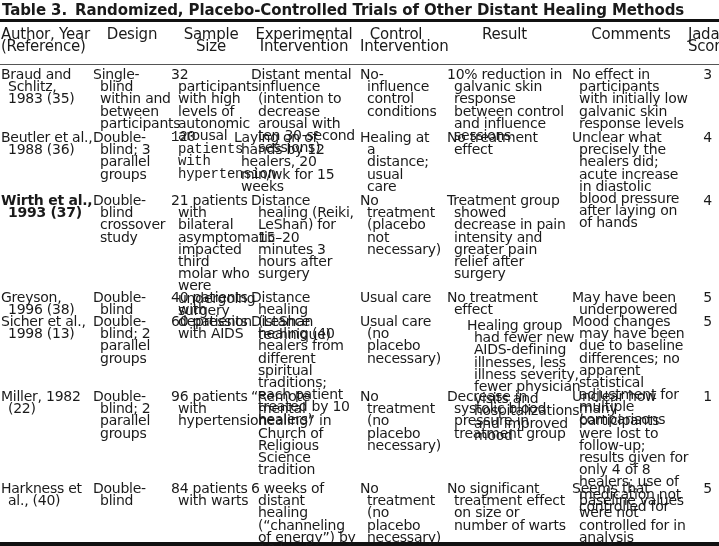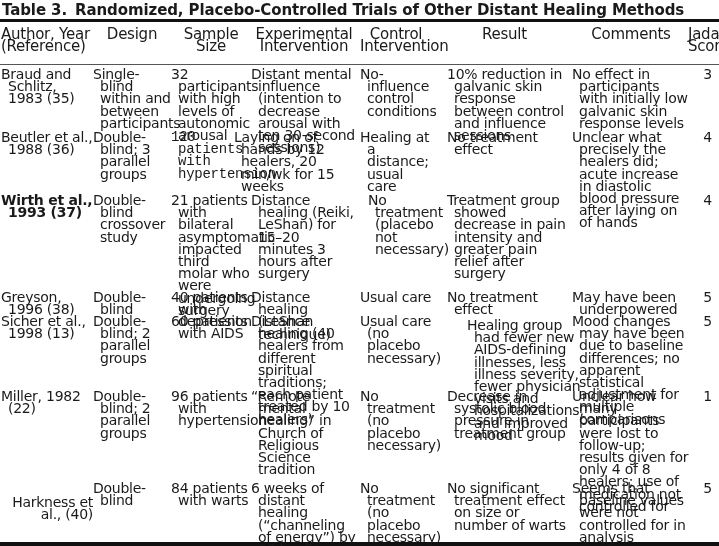--- a/index.html
+++ b/index.html
@@ -91,21 +91,21 @@
       <div class="cell" lang="en" style="left: 360px; top: 131px; width: 65px; hyphens: auto;">Healing at a distance; usual care</div>
       <div class="cell" lang="en" style="left: 447px; top: 131px; width: 113px; hyphens: auto;">No treatment effect</div>
       <div class="cell" lang="en" style="left: 572px; top: 131px; width: 111px; hyphens: auto;">Unclear what precisely the healers did; acute increase in diastolic blood pressure after laying on of hands</div>
       <div class="cell score" lang="en" style="left: 692px; top: 131px; width: 20px; hyphens: auto;">4</div>
     </div>
     <div>
       <div class="cell" lang="en" style="left: 1px; top: 194px; width: 85px; hyphens: auto; font-weight: bold;">Wirth et al., 1993 (37)</div>
       <div class="cell" lang="en" style="left: 93px; top: 194px; width: 71px; hyphens: auto;">Double-blind crossover study</div>
       <div class="cell" lang="en" style="left: 171px; top: 194px; width: 73px; hyphens: auto;">21 patients with bilateral asymptomatic impacted third molar who were undergoing surgery</div>
       <div class="cell" lang="en" style="left: 251px; top: 194px; width: 99px; hyphens: auto;">Distance healing (Reiki, LeShan) for 15–20 minutes 3 hours after surgery</div>
-      <div class="cell" lang="en" style="left: 360px; top: 194px; width: 65px; hyphens: auto; margin-left: 8px;">No treatment (placebo not necessary)</div>
+      <div class="cell" lang="en" style="left: 360px; top: 194px; width: 65px; hyphens: auto;">No treatment (placebo not necessary)</div>
       <div class="cell" lang="en" style="left: 447px; top: 194px; width: 113px; hyphens: auto;">Treatment group showed decrease in pain intensity and greater pain relief after surgery</div>
       <div class="cell" lang="en" style="left: 572px; top: 194px; width: 111px; hyphens: auto;"></div>
       <div class="cell score" lang="en" style="left: 692px; top: 194px; width: 20px; hyphens: auto;">4</div>
     </div>
     <div>
       <div class="cell" lang="en" style="left: 1px; top: 291px; width: 85px; hyphens: auto;">Greyson, 1996 (38)</div>
       <div class="cell" lang="en" style="left: 93px; top: 291px; width: 71px; hyphens: auto;">Double-blind</div>
       <div class="cell" lang="en" style="left: 171px; top: 291px; width: 73px; hyphens: auto;">40 patients with depression</div>
       <div class="cell" lang="en" style="left: 251px; top: 291px; width: 99px; hyphens: auto;">Distance healing (LeShan technique)</div>
       <div class="cell" lang="en" style="left: 360px; top: 291px; width: 65px; hyphens: auto;">Usual care</div>
@@ -127,21 +127,21 @@
       <div class="cell" lang="en" style="left: 1px; top: 390px; width: 85px; hyphens: auto;">Miller, 1982 (22)</div>
       <div class="cell" lang="en" style="left: 93px; top: 390px; width: 71px; hyphens: auto;">Double-blind; 2 parallel groups</div>
       <div class="cell" lang="en" style="left: 171px; top: 390px; width: 73px; hyphens: auto;">96 patients with hypertension</div>
       <div class="cell" lang="en" style="left: 251px; top: 390px; width: 99px; hyphens: auto;">“Remote mental healing” in Church of Religious Science tradition</div>
       <div class="cell" lang="en" style="left: 360px; top: 390px; width: 65px; hyphens: auto;">No treatment (no placebo necessary)</div>
       <div class="cell" lang="en" style="left: 447px; top: 390px; width: 113px; hyphens: auto;">Decrease in systolic blood pressure in treatment group</div>
       <div class="cell" lang="en" style="left: 572px; top: 390px; width: 111px; hyphens: auto;">Unclear how many participants were lost to follow-up; results given for only 4 of 8 healers; use of medication not controlled for</div>
       <div class="cell score" lang="en" style="left: 692px; top: 390px; width: 20px; hyphens: auto;">1</div>
     </div>
     <div>
-      <div class="cell" lang="en" style="left: 1px; top: 496px; width: 85px; hyphens: auto; text-align: right;">Harkness et al., (40)</div>
+      <div class="cell" lang="en" style="left: 1px; top: 482px; width: 85px; hyphens: auto;">Harkness et al., (40)</div>
       <div class="cell" lang="en" style="left: 93px; top: 482px; width: 71px; hyphens: auto;">Double-blind</div>
       <div class="cell" lang="en" style="left: 171px; top: 482px; width: 73px; hyphens: auto;">84 patients with warts</div>
       <div class="cell" lang="en" style="left: 251px; top: 482px; width: 99px; hyphens: auto;">6 weeks of distant healing (“channeling of energy”) by 10 healers</div>
       <div class="cell" lang="en" style="left: 360px; top: 482px; width: 65px; hyphens: auto;">No treatment (no placebo necessary)</div>
       <div class="cell" lang="en" style="left: 447px; top: 482px; width: 113px; hyphens: auto;">No significant treatment effect on size or number of warts</div>
       <div class="cell" lang="en" style="left: 572px; top: 482px; width: 111px; hyphens: auto;">Seems that baseline values were not controlled for in analysis</div>
       <div class="cell score" lang="en" style="left: 692px; top: 482px; width: 20px; hyphens: auto;">5</div>
     </div>
   </div>
 

